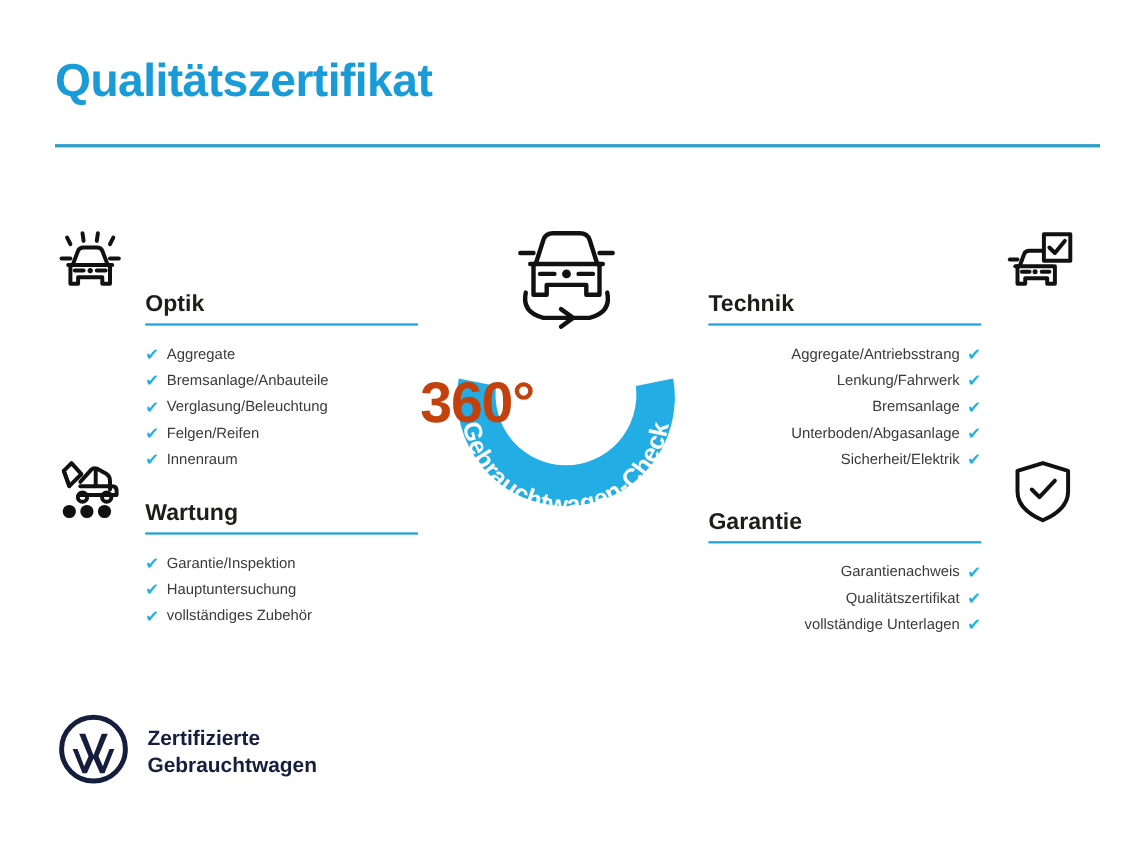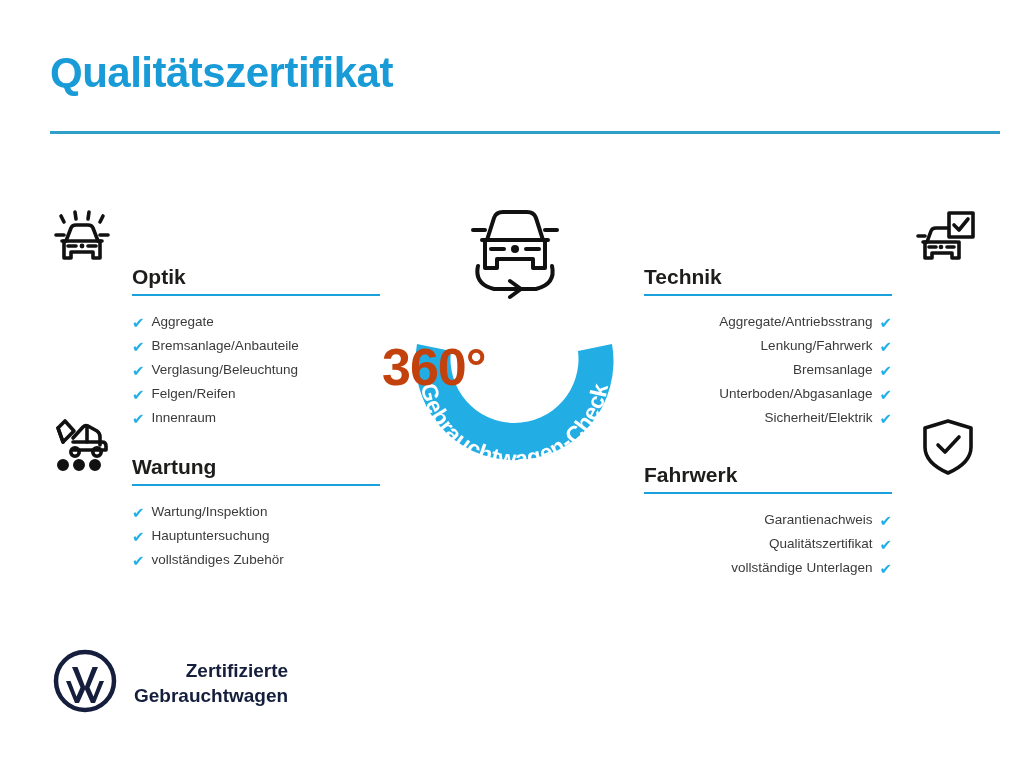--- a/index.html
+++ b/index.html
@@ -136,21 +136,20 @@
   }
 
   
   .vw-lockup {
     position: absolute;
     left: 52px;
     top: 648px;
     display: flex;
     align-items: center;
     gap: 16px;
-    text-align: right;
   }
   .vw-text {
     font-size: 19px;
     font-weight: bold;
     color: #151f3d;
     line-height: 25px;
     white-space: nowrap;
   }
 </style>
 </head>
@@ -221,21 +220,21 @@
 </div>
 
 <div class="block col-left" style="left:132px; top:430px; width:248px;">
   <div class="block-head">
     <div class="block-title">Wartung</div>
     <div class="block-underline"></div>
   </div>
   <ul class="items">
     <li>
       <span class="check">✔</span>
-      <span>Wartung/Inspektion</span>
+      <span>Garantie/Inspektion</span>
     </li>
     <li>
       <span class="check">✔</span>
       <span>Hauptuntersuchung</span>
     </li>
     <li>
       <span class="check">✔</span>
       <span>vollständiges Zubehör</span>
     </li>
   </ul>
@@ -286,21 +285,21 @@
 
 <div class="icon-box" style="left:912px; top:414px;">
   <svg width="60" height="62" viewBox="0 0 60 62" fill="none" stroke="#111111" stroke-width="3.6" stroke-linecap="round" stroke-linejoin="round">
     <path d="M30 5 L53 12 L53 31 Q53 47 30 57 Q7 47 7 31 L7 12 Z"></path>
     <path d="M20 29 L27 36 L41 21"></path>
   </svg>
 </div>
 
 <div class="block col-right" style="left:644px; top:438px; width:248px;">
   <div class="block-head">
-    <div class="block-title">Fahrwerk</div>
+    <div class="block-title">Garantie</div>
     <div class="block-underline"></div>
   </div>
   <ul class="items">
     <li>
       <span>Garantienachweis</span>
       <span class="check">✔</span>
     </li>
     <li>
       <span>Qualitätszertifikat</span>
       <span class="check">✔</span>

